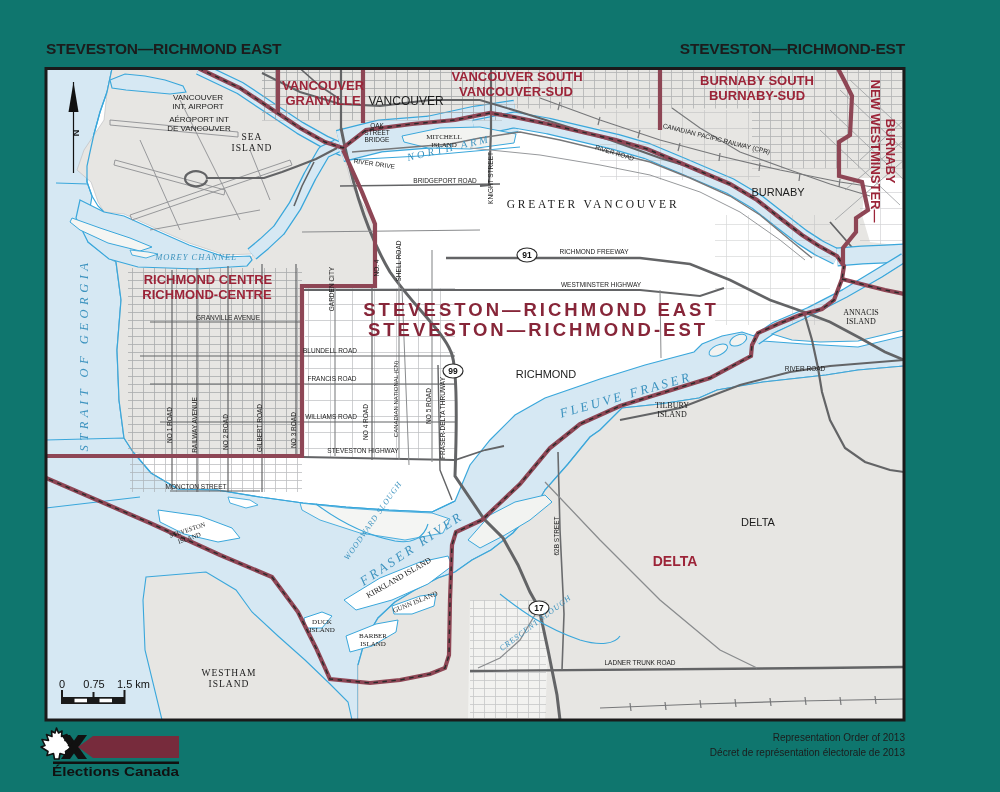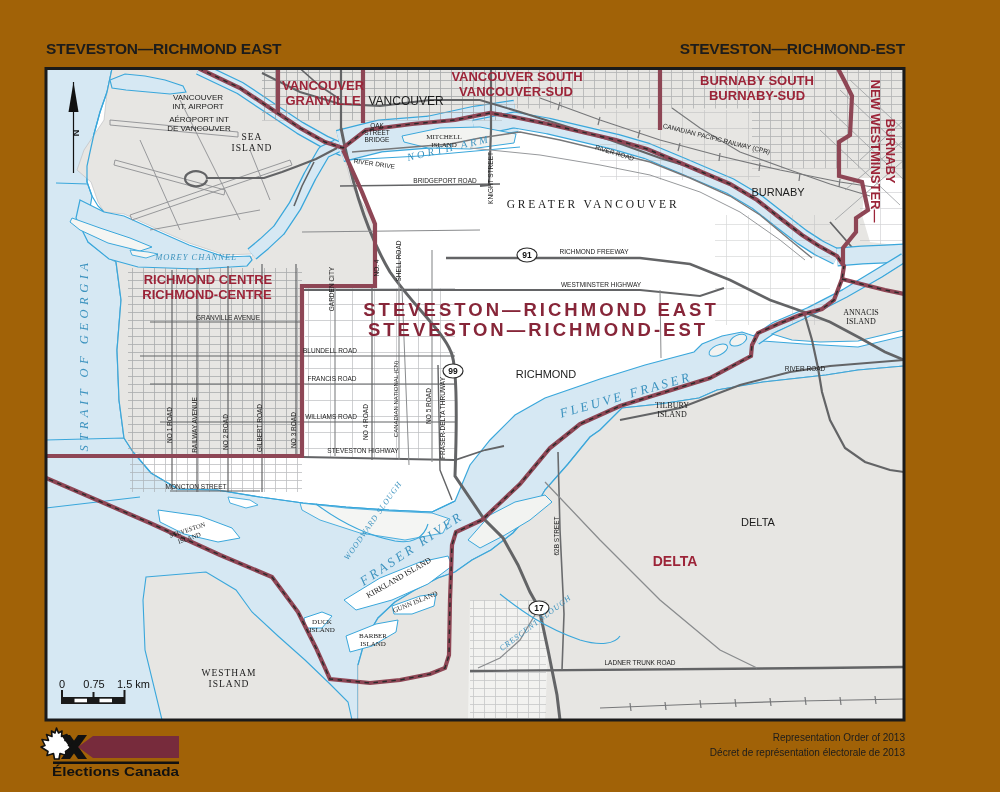--- a/index.html
+++ b/index.html
@@ -1,16 +1,16 @@
 <!DOCTYPE html>
 <html><head>
 <meta charset="utf-8">
 <style>
 html,body{margin:0;padding:0;background:#ffffff;}
-#page{position:relative;width:1000px;height:792px;background:#a16207;font-family:"Liberation Sans",sans-serif;}
+#page{position:relative;width:1000px;height:792px;background:#0f766e;font-family:"Liberation Sans",sans-serif;}
 svg{position:absolute;top:0;left:0;}
 </style>
 </head>
 <body>
 <div id="page">
 <svg width="1000" height="792" viewBox="0 0 1000 792">
 <defs>
   <clipPath id="mapclip">
           <rect x="46" y="68.5" width="858" height="651.5"></rect>
         </clipPath>

